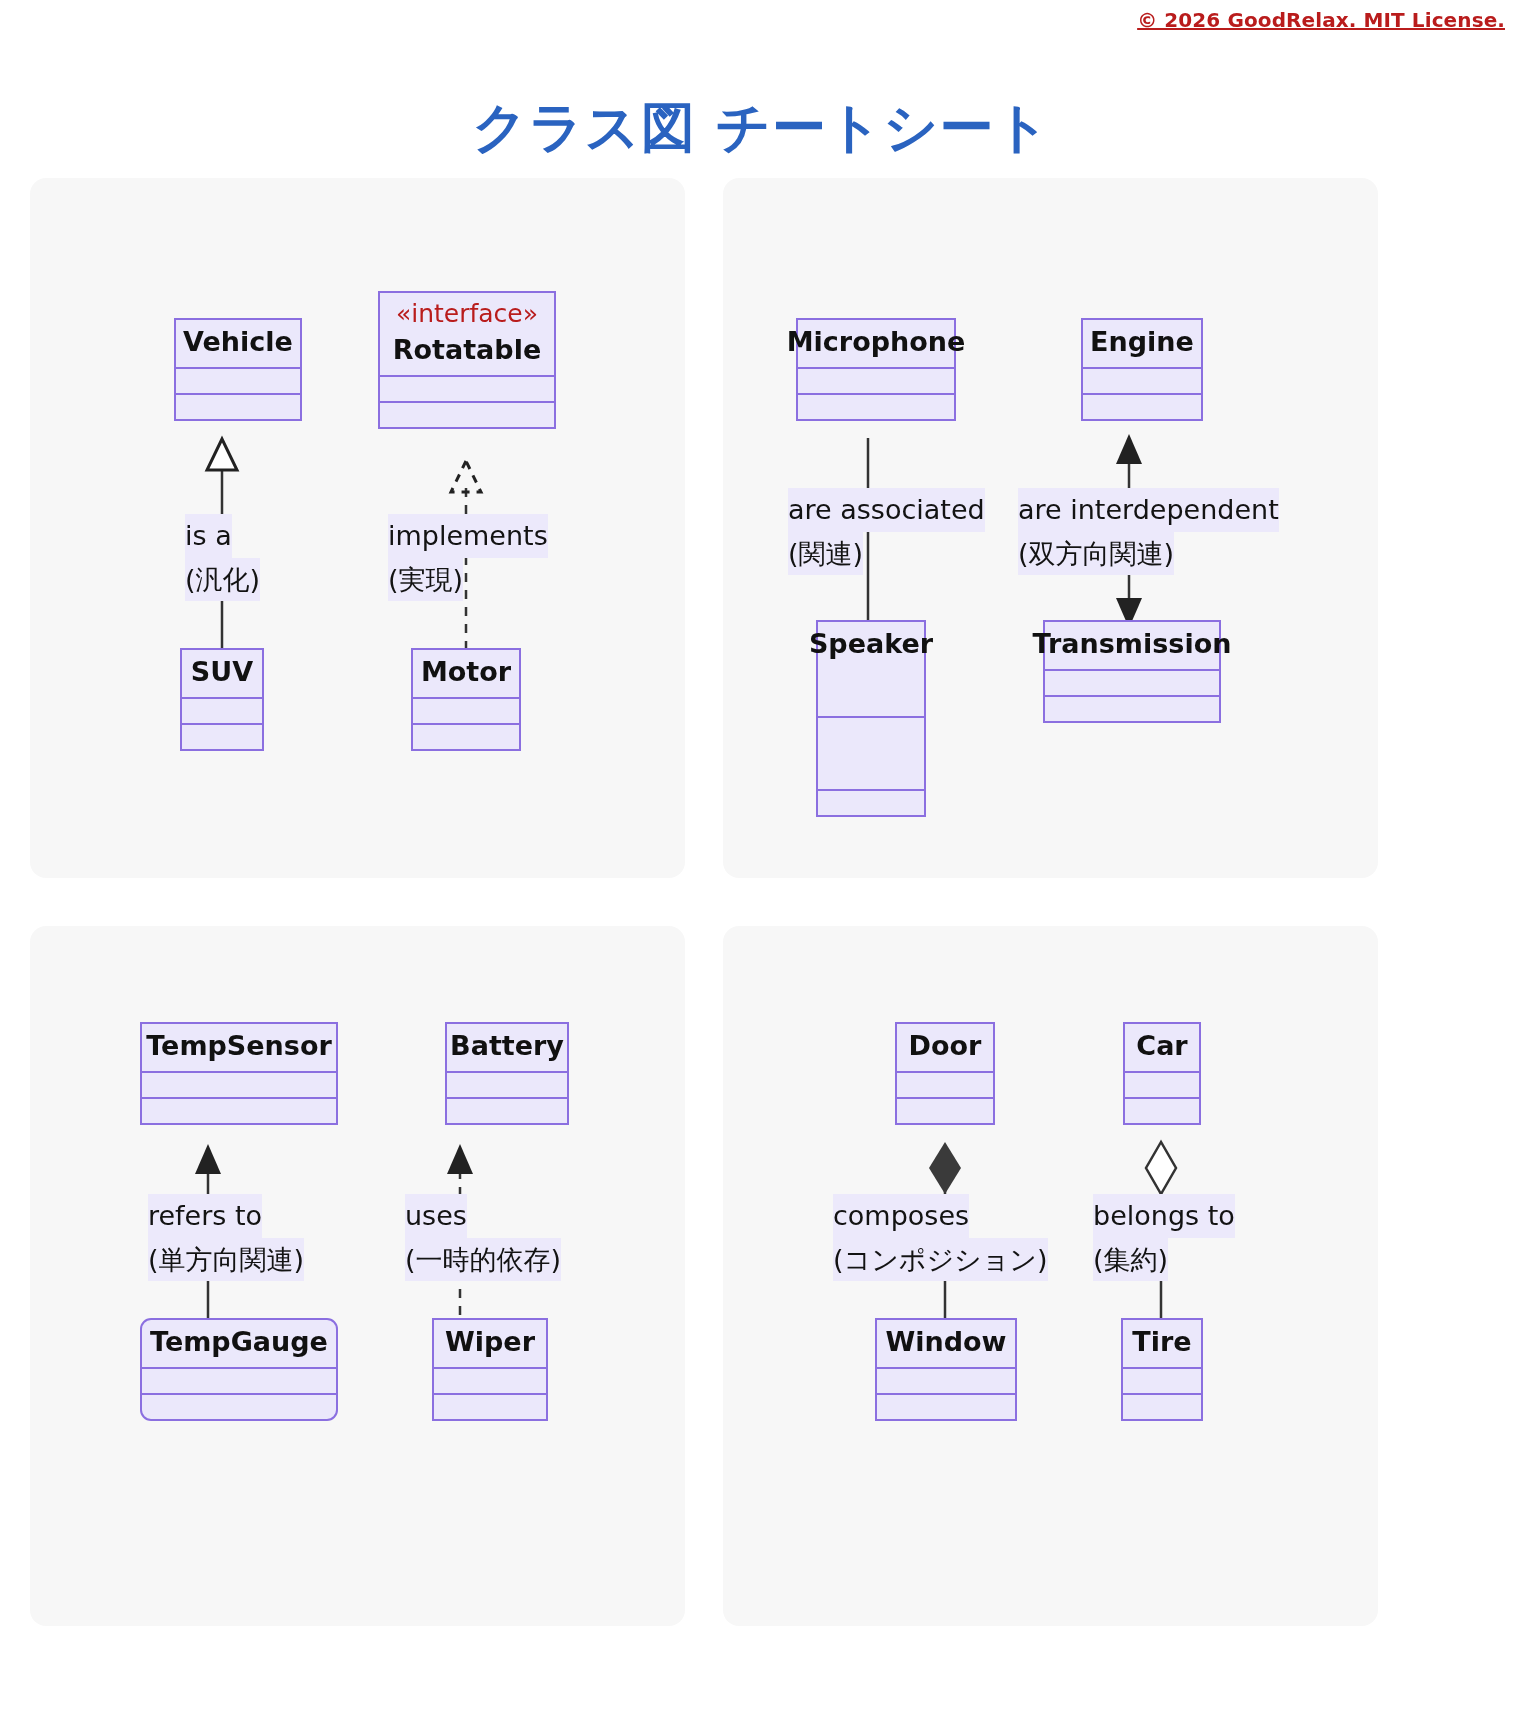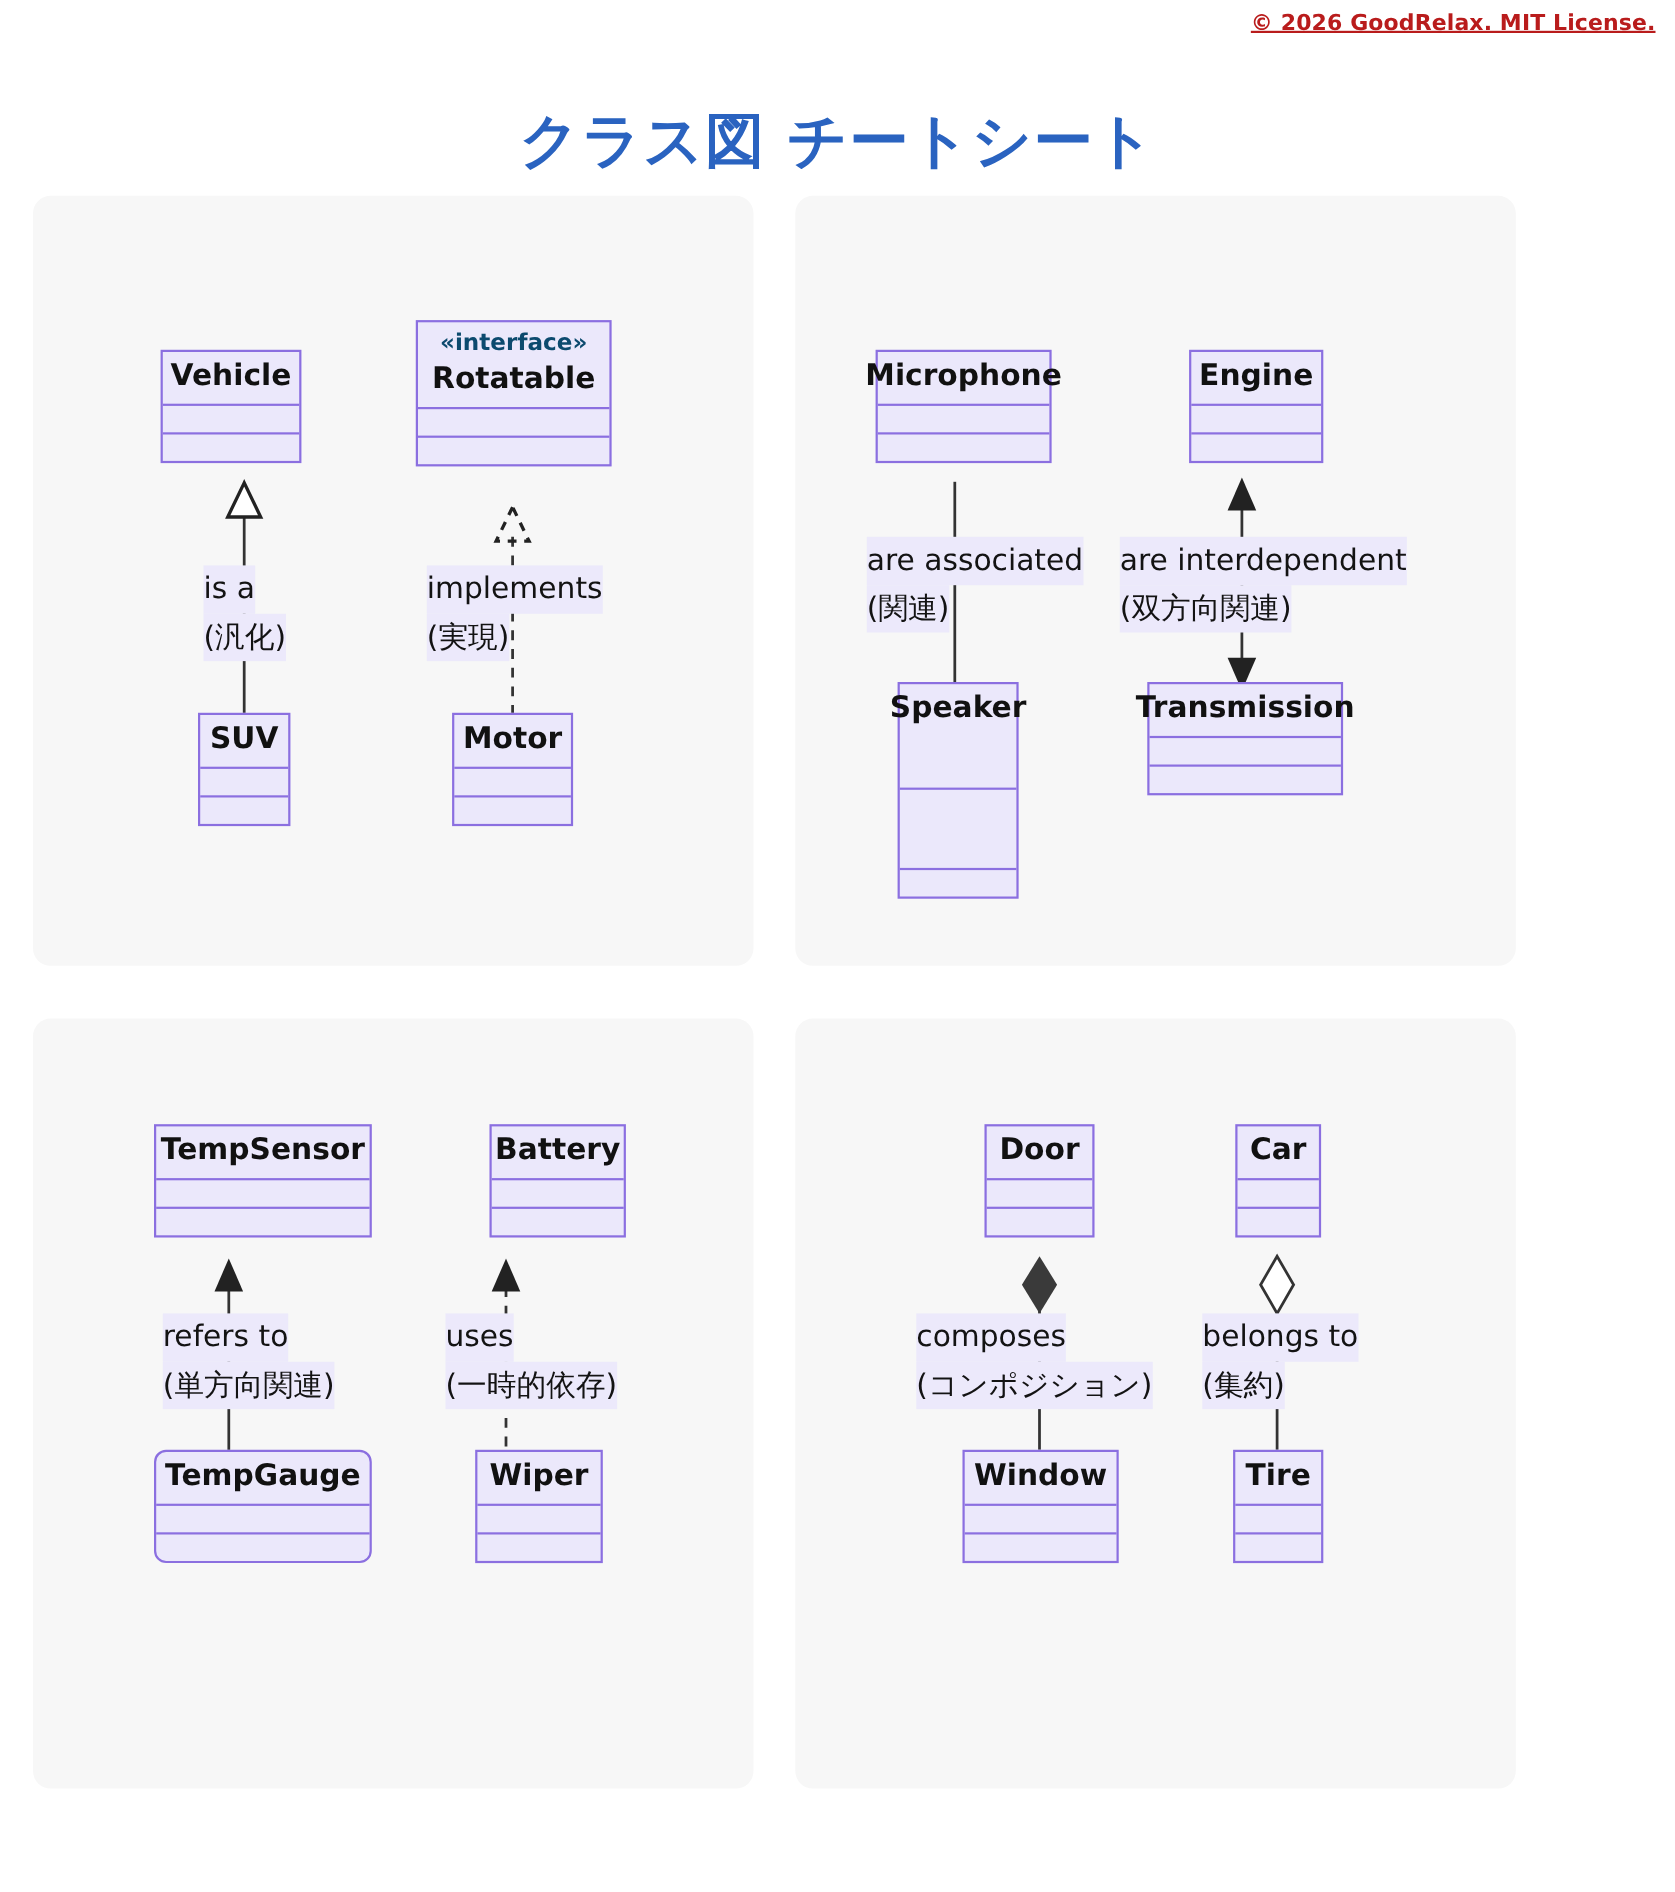--- a/index.html
+++ b/index.html
@@ -69,23 +69,23 @@
     flex-direction: column;
     align-items: center;
     justify-content: center;
     padding: 6px 12px 10px;
     color: #111111;
     font-weight: 700;
     font-size: 27px;
     white-space: nowrap;
   }
   .cls .stereo {
-    font-weight: 700;
-    font-size: 21px;
-    color: #0c4a6e;
+    font-weight: 400;
+    font-size: 25px;
+    color: #b91c1c;
     margin-bottom: 6px;
   }
 
   
   .lbl {
     position: absolute;
     font-size: 27px;
     color: #131313;
     white-space: nowrap;
     line-height: 1.62;
@@ -116,21 +116,21 @@
   <section class="panel">
     <svg class="wire" viewBox="0 0 655 700">
 
       <line x1="192" y1="287" x2="192" y2="492" stroke="#333" stroke-width="2.5"></line>
       <polygon points="192,261 177,292 207,292" fill="#ffffff" stroke="#222" stroke-width="3"></polygon>
 
       <line x1="436" y1="310" x2="436" y2="492" stroke="#333" stroke-width="2.5" stroke-dasharray="9 8"></line>
       <polygon points="436,283 421,314 451,314" fill="none" stroke="#222" stroke-width="3" stroke-dasharray="8 7"></polygon>
     </svg>
 
-    <div class="cls" style="left:116px; top:140px; width:128px;">
+    <div class="cls" style="left:144px; top:140px; width:128px;">
       <div class="title">Vehicle</div>
       <div class="row"></div>
       <div class="row"></div>
     </div>
 
     <div class="cls" style="left:348px; top:113px; width:178px;">
       <div class="title">
         <span class="stereo">«interface»</span>
         <span>Rotatable</span>
       </div>

